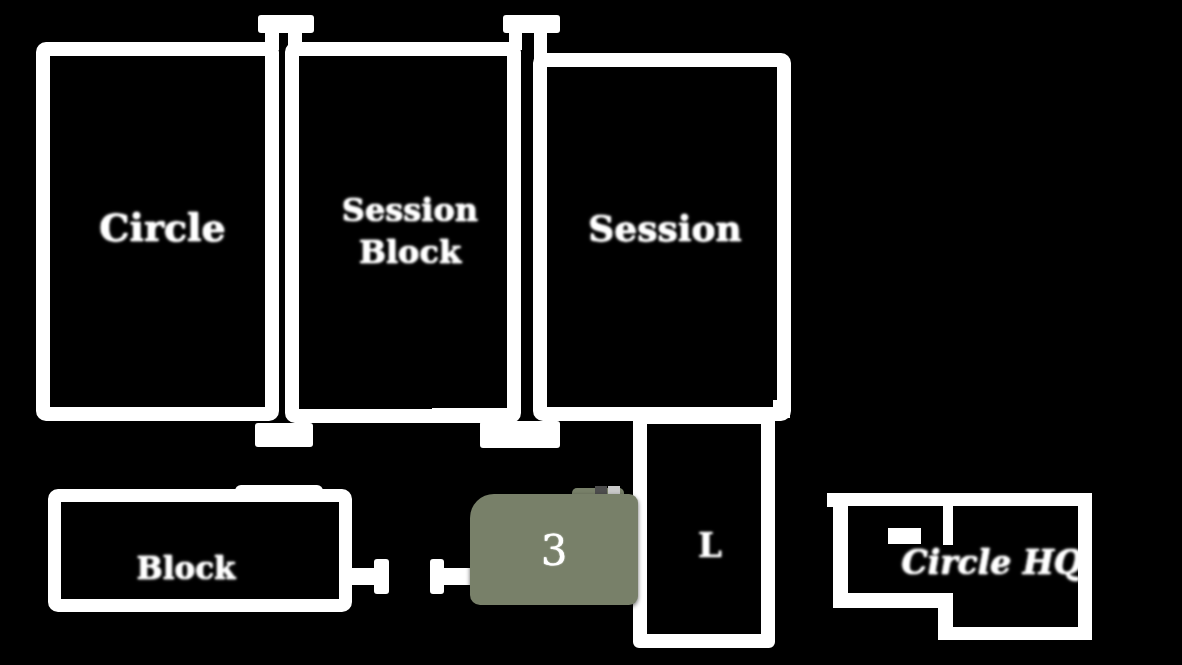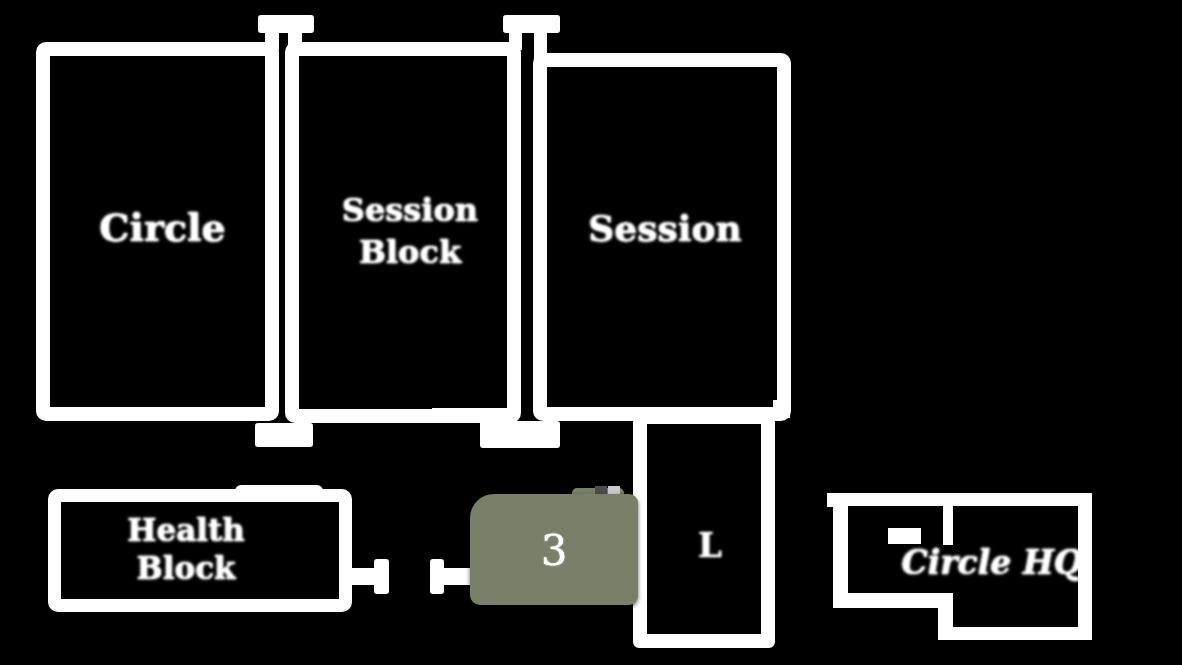--- a/index.html
+++ b/index.html
@@ -53,21 +53,20 @@
     <div class="wall" style="left:255px;top:423px;width:58px;height:24px;"></div>
     <div class="wall" style="left:480px;top:421px;width:80px;height:27px;"></div>
     <div class="wall" style="left:432px;top:408px;width:75px;height:13px;border-radius:0;"></div>
 
     <div class="wall" style="left:773px;top:400px;width:17px;height:18px;border-radius:0;"></div>
     <div class="room" style="left:633px;top:410px;width:142px;height:238px;border-radius:6px;"></div>
     <div class="label lbl-annex">L</div>
 
     <div class="wall" style="left:235px;top:485px;width:88px;height:13px;border-radius:6px;"></div>
     <div class="room" style="left:48px;top:489px;width:304px;height:123px;border:13px solid #fff;"></div>
-    <div class="label lbl-health1">Health</div>
     <div class="label lbl-health2">Block</div>
 
     <div class="wall" style="left:345px;top:568px;width:34px;height:17px;border-radius:0;"></div>
     <div class="wall" style="left:374px;top:559px;width:15px;height:35px;"></div>
     <div class="wall" style="left:430px;top:559px;width:14px;height:35px;"></div>
     <div class="wall" style="left:441px;top:568px;width:31px;height:17px;border-radius:0;"></div>
 
     <div class="unit3-bump"></div>
     <div class="tab tab-dark"></div>
     <div class="tab tab-light"></div>

